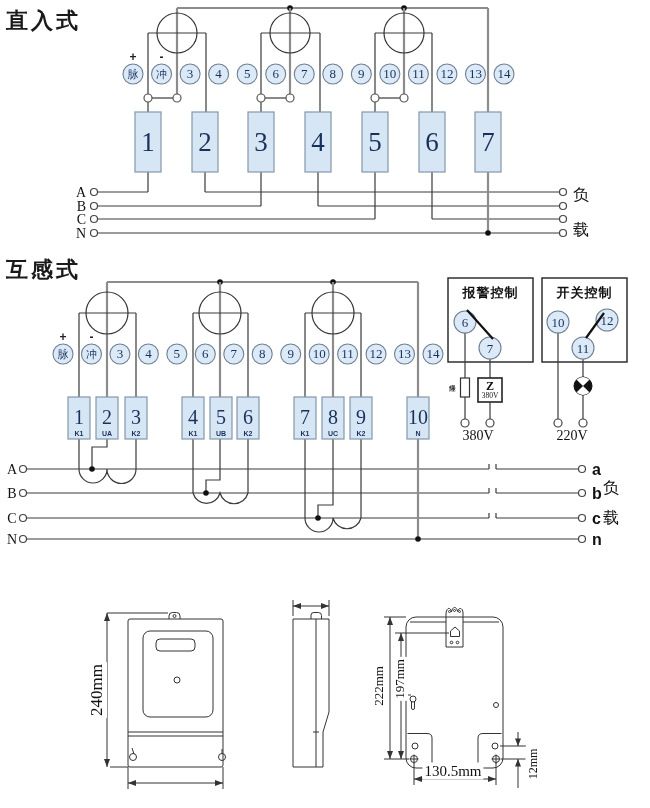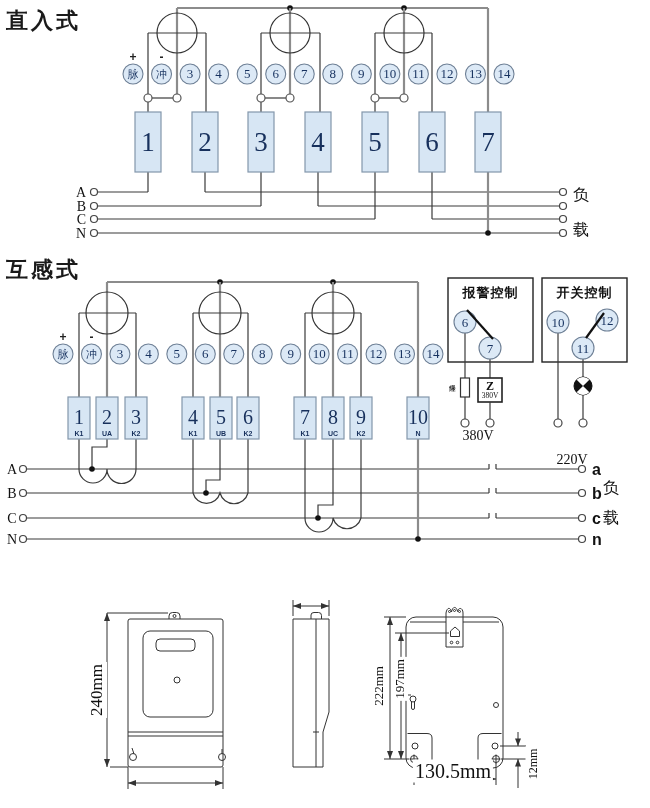--- a/index.html
+++ b/index.html
@@ -395,21 +395,21 @@
   <div class="lbl load" style="left:603px;top:478px">负</div>
   <div class="lbl load" style="left:603px;top:508px">载</div>
 
   <div class="lbl ctrl-title" style="left:448px;top:284px;width:85px">报警控制</div>
   <div class="lbl ctrl-title" style="left:542px;top:284px;width:85px">开关控制</div>
 
   <div class="lbl fuse" style="left:449px;top:379px">保险</div>
   <div class="lbl zlab" style="left:478px;top:379px;width:24px">Z</div>
   <div class="lbl zv" style="left:478px;top:391px;width:24px">380V</div>
   <div class="lbl vlab" style="left:478px;top:428px">380V</div>
-  <div class="lbl vlab" style="left:572px;top:452px">220V</div>
+  <div class="lbl vlab" style="left:572px;top:428px">220V</div>
 
   <div class="lbl dimr" style="left:97px;top:690px;font-size:17px">240mm</div>
   <div class="lbl dim" style="left:175px;top:820px">162mm</div>
   <div class="lbl dimr" style="left:379px;top:686px">222mm</div>
   <div class="lbl dimr" style="left:400px;top:679px">197mm</div>
-  <div class="lbl dim" style="left:453px;top:771px;font-size:20px">130.5mm</div>
+  <div class="lbl dim" style="left:453px;top:771px;font-size:15px">130.5mm</div>
   <div class="lbl dimr" style="left:533px;top:764px;font-size:12px">12mm</div>
 </div>
 
 </body></html>

